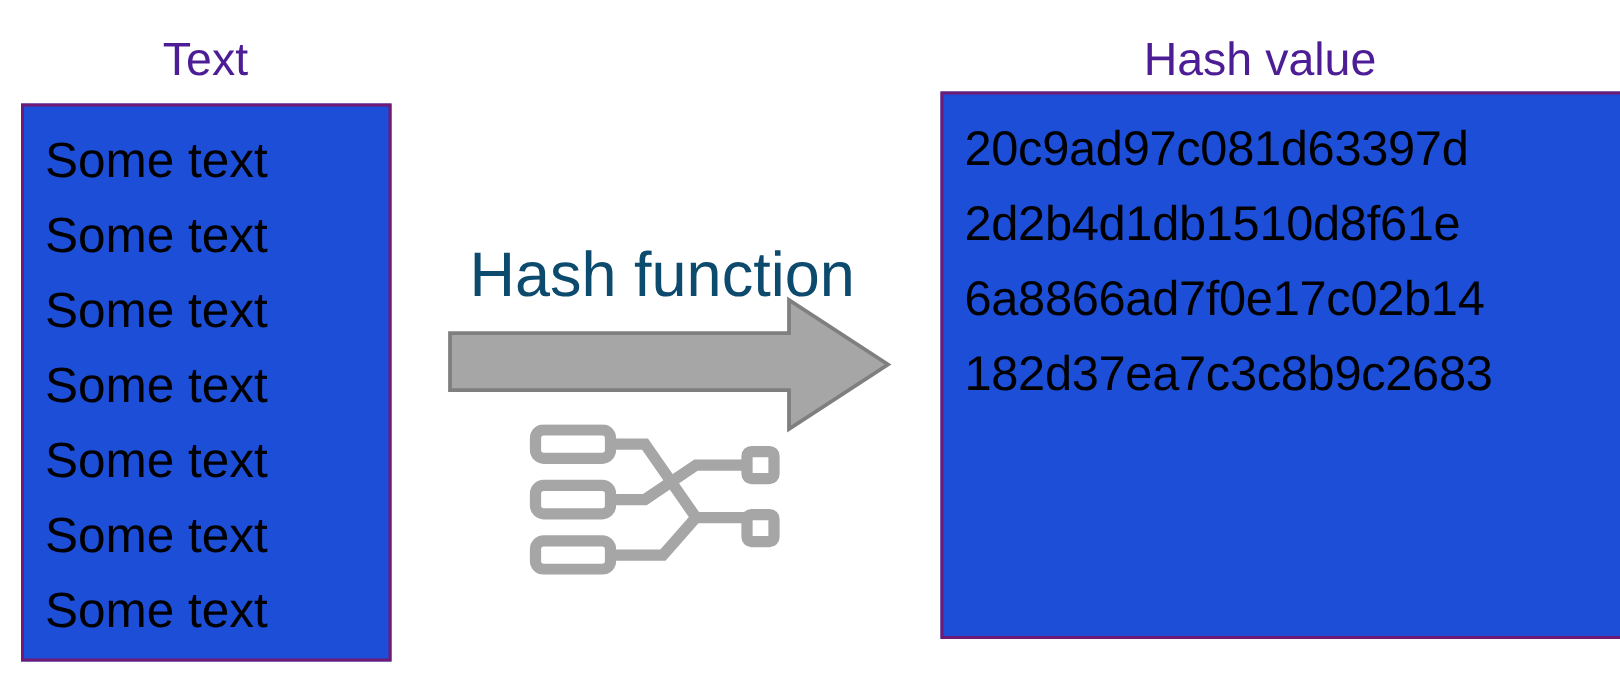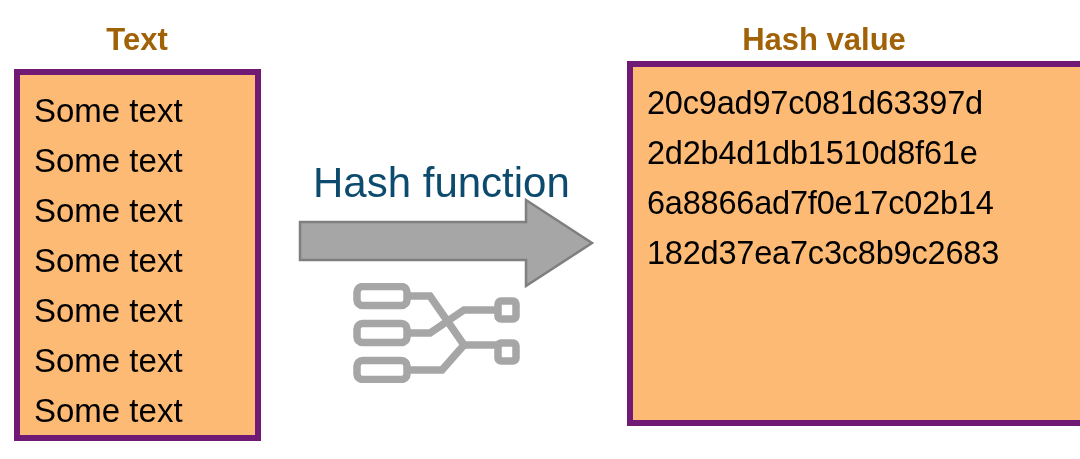--- a/index.html
+++ b/index.html
@@ -17,35 +17,35 @@
   }
 
   .stage {
     position: absolute;
     inset: 0;
   }
 
   
   .heading {
     position: absolute;
-    color: #a16207;
+    color: #4c1d95;
     font-size: 31px;
-    font-weight: 700;
+    font-weight: 400;
     line-height: 1;
     text-align: center;
     white-space: nowrap;
   }
   #heading-text   { left: 14px;  top: 24px; width: 246px; }
-  #heading-hash   { left: 627px; top: 24px; width: 394px; }
+  #heading-hash   { left: 643px; top: 24px; width: 394px; }
 
   
   .panel {
     position: absolute;
-    background: #fdba74;
-    border: 6px solid #701a75;
+    background: #1d4ed8;
+    border: 2px solid #701a75;
     box-sizing: border-box;
     overflow: hidden;
   }
   #text-panel {
     left: 14px;
     top: 69px;
     width: 247px;
     height: 372px;
   }
   #hash-panel {

